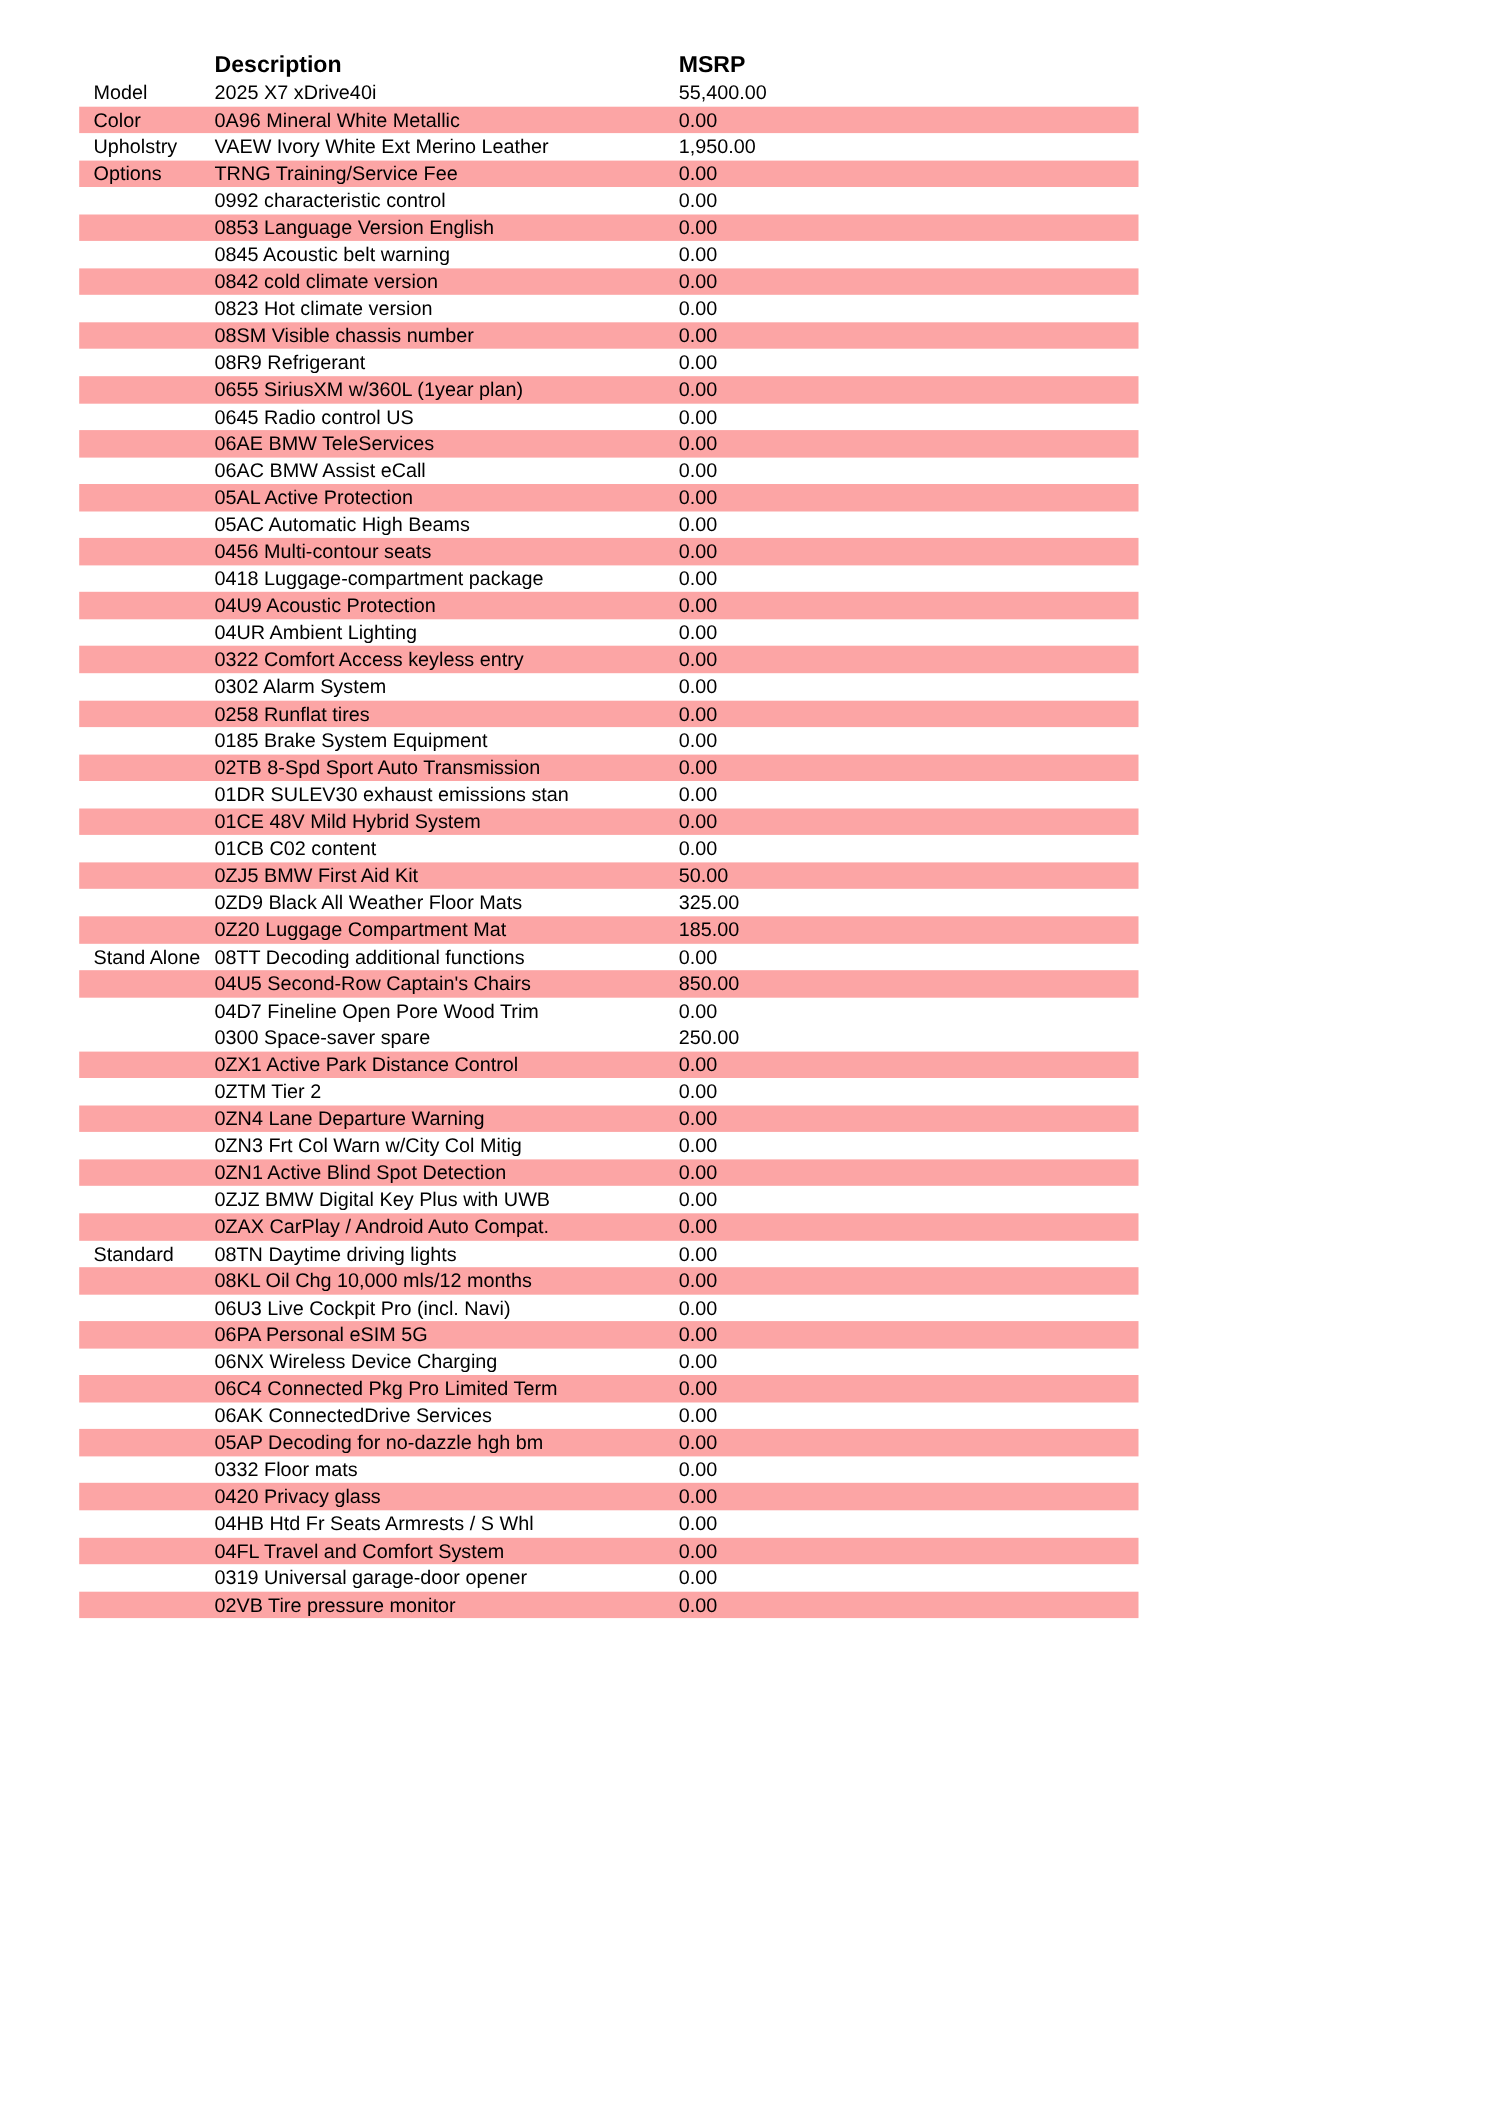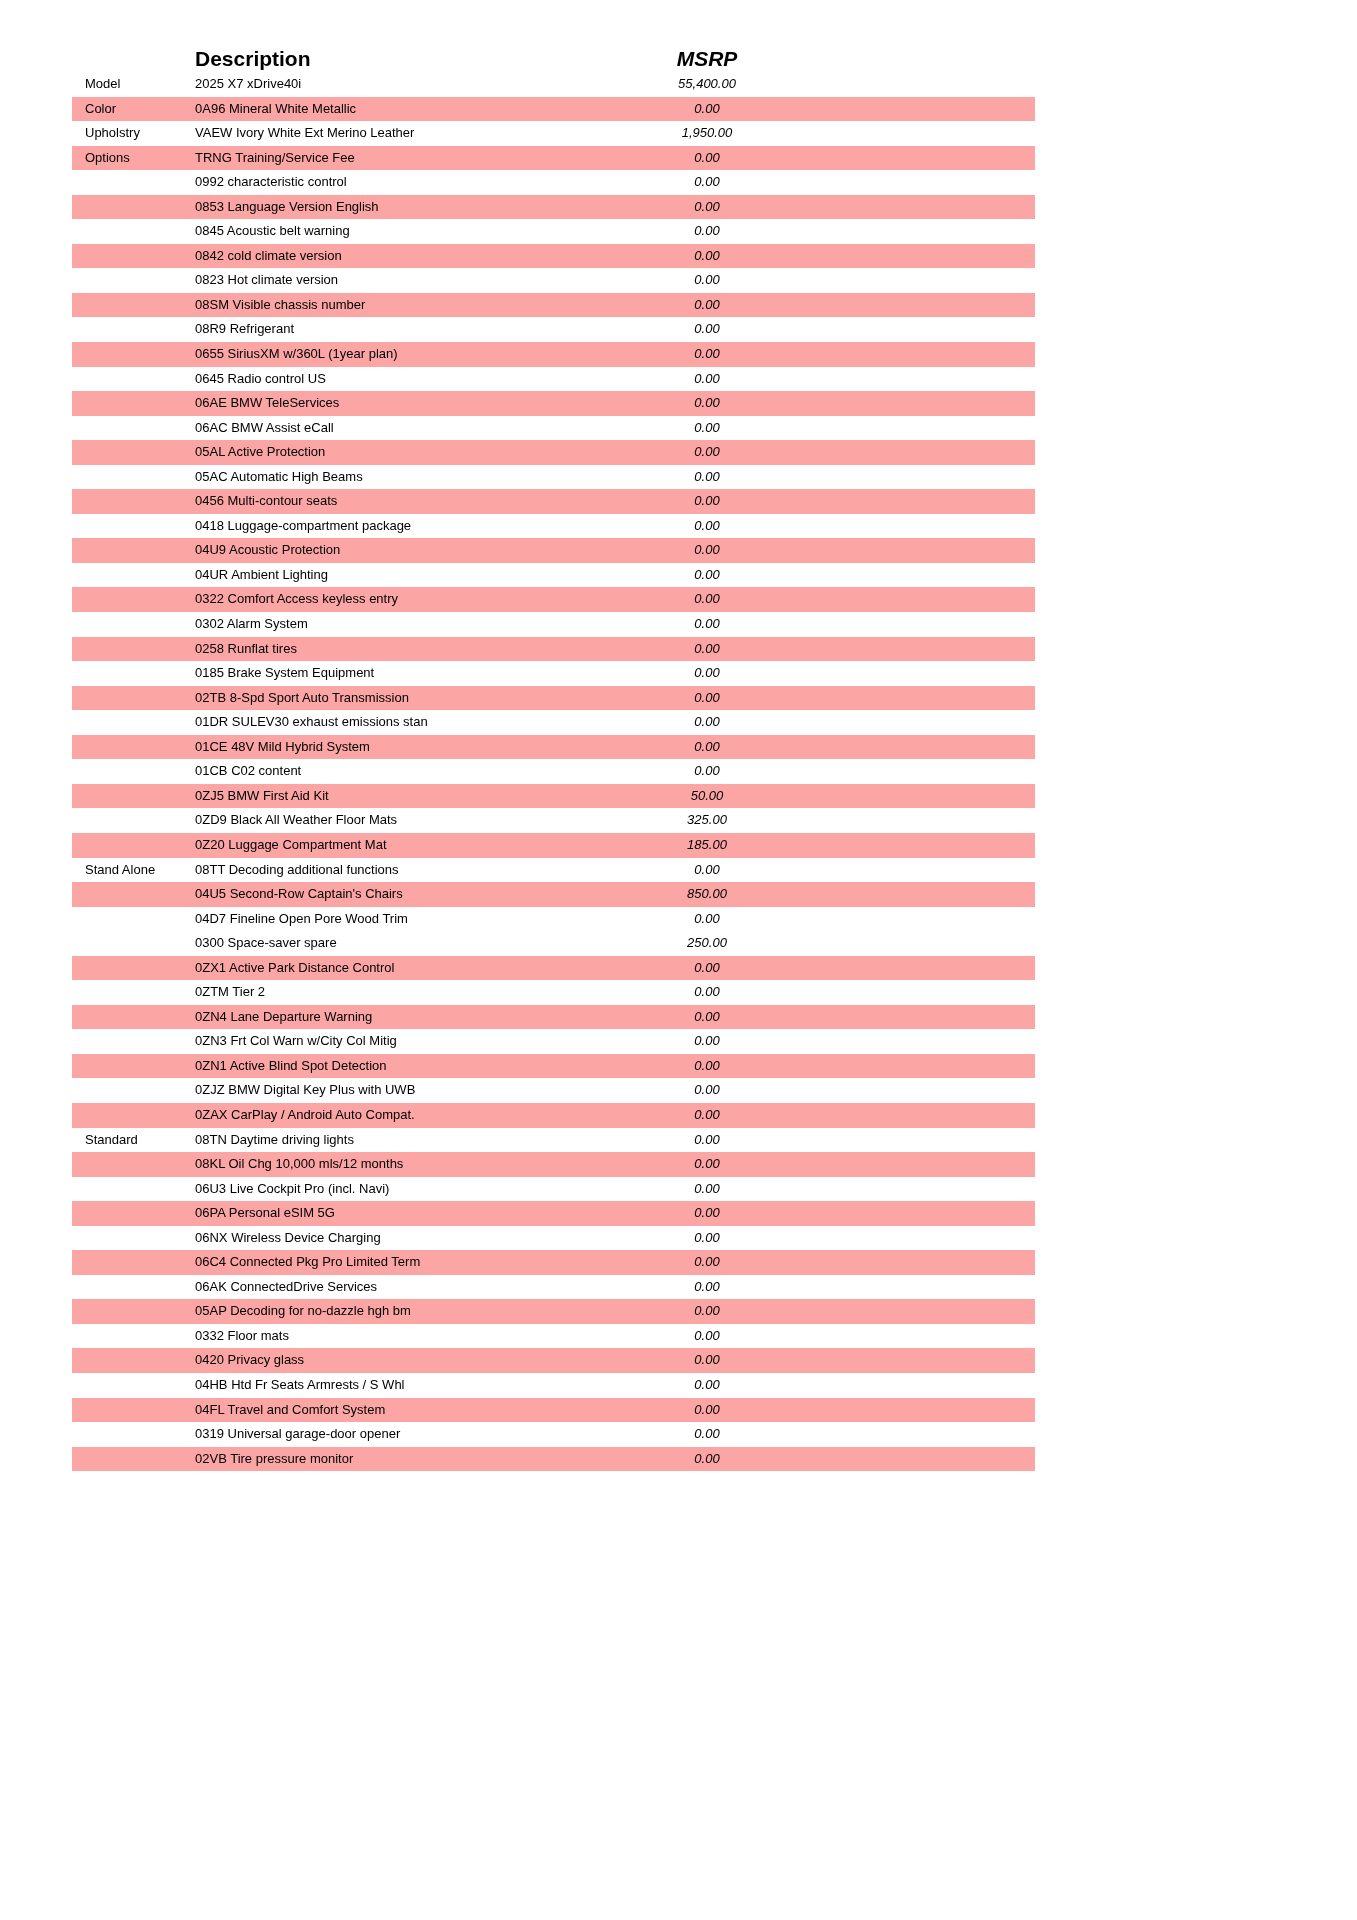--- a/index.html
+++ b/index.html
@@ -27,36 +27,35 @@
     height: 26px;
     line-height: 26px;
     font-size: 21px;
     font-weight: bold;
   }
   .row {
     display: grid;
     grid-template-columns: 123px 422px 180px 238px;
     height: 24.55px;
     line-height: 24.55px;
-    font-size: 13px;
+    font-size: 18px;
     white-space: nowrap;
   }
   .row.shaded {
     background: #fca5a5;
   }
   .cell-cat {
     padding-left: 13px;
     overflow: hidden;
   }
   .cell-desc {
     overflow: hidden;
   }
   .cell-msrp {
-    text-align: center;
-    font-style: italic;
+    text-align: left;
   }
   .cell-filler {
   }
 </style>
 </head>
 <body>
 
 <div class="doc">
   <div class="header-row">
     <div class="cell-cat"></div>

